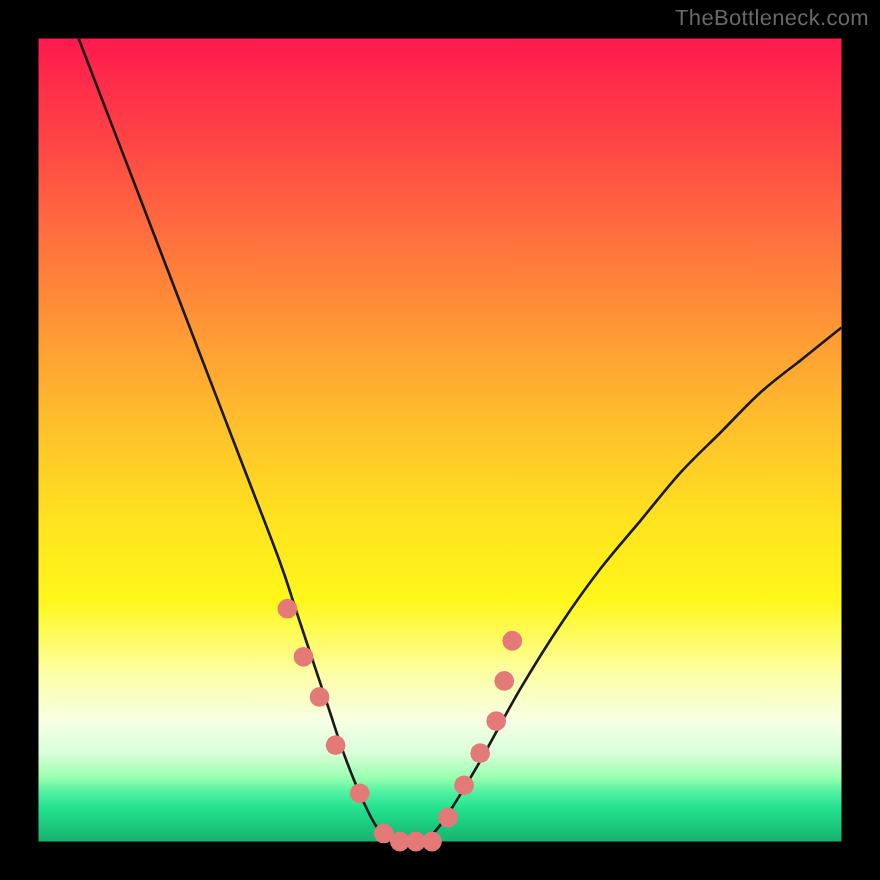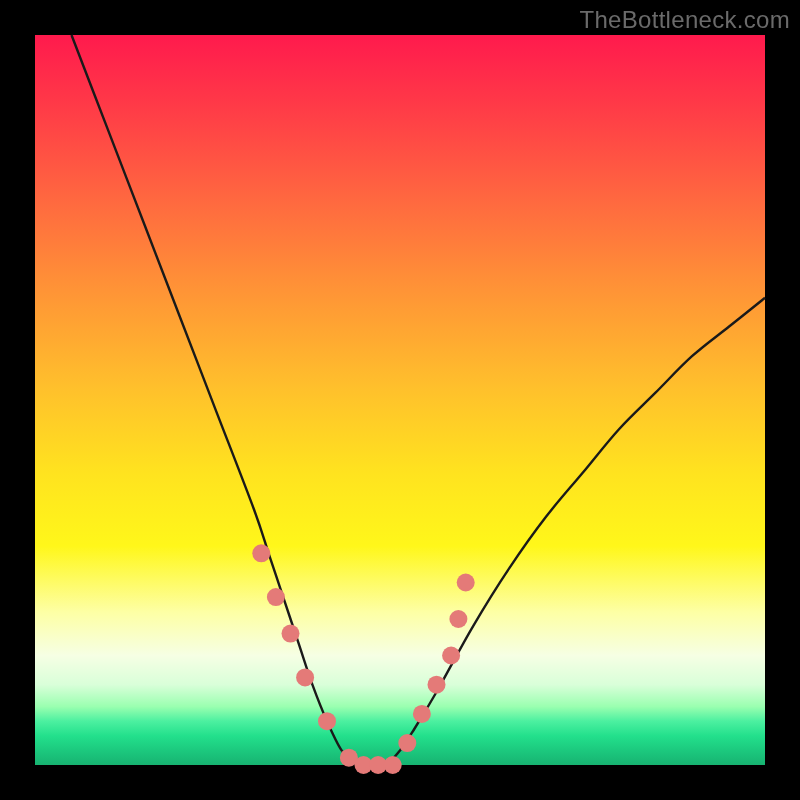--- a/index.html
+++ b/index.html
@@ -40,21 +40,21 @@
       #23e08c 96%,
       #1cc97e 98%,
       #17b371 100%
     );
   }
   .watermark {
     position: absolute;
     top: 6px;
     right: 10px;
     font-family: Arial, Helvetica, sans-serif;
-    font-size: 24px;
+    font-size: 20px;
     font-weight: 500;
     color: #6a6a6a;
     letter-spacing: 0.3px;
     user-select: none;
     margin-left: 27px;
   }
   svg.curve {
     position: absolute;
     left: 0;
     top: 0;

